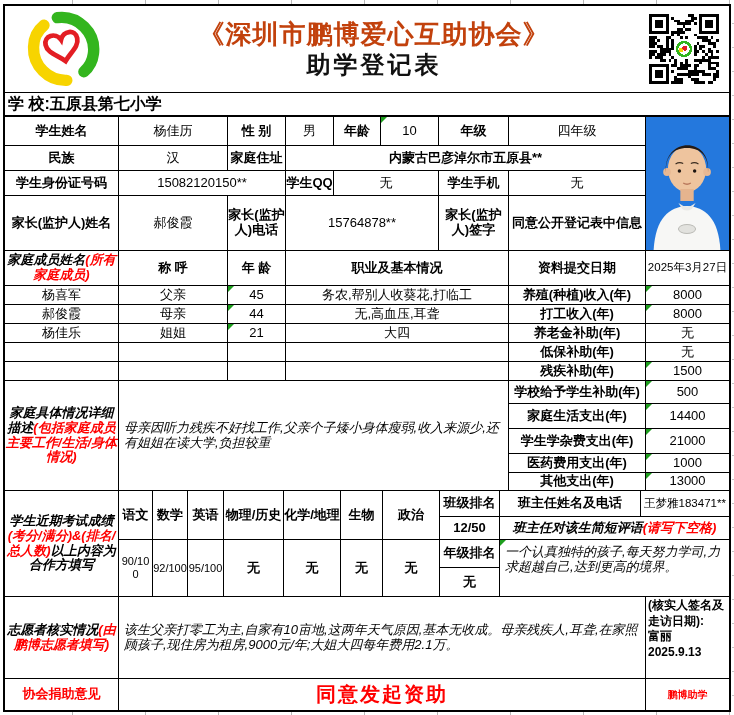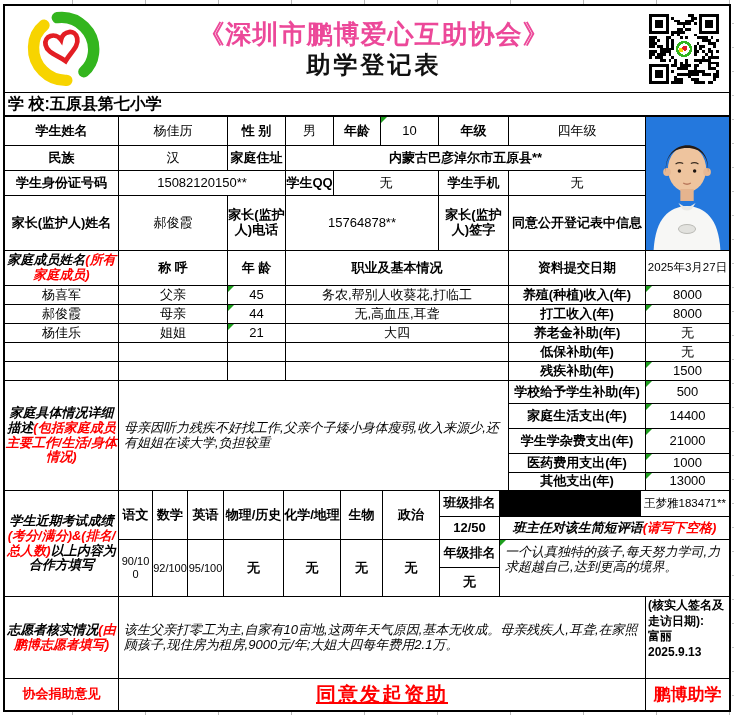--- a/index.html
+++ b/index.html
@@ -22,21 +22,21 @@
   .sheet{
     position:absolute; top:4px; left:3px; width:728px; height:708px;
     border:2px solid var(--bd); background:#fff;
     display:flex; flex-direction:column;
   }
 
   
   .hdr{height:86px; flex:none; display:flex; align-items:center; padding:0 6px;}
   .logo{width:76px; height:76px; flex:none; margin-left:14px;}
   .titlebox{flex:1; text-align:center; line-height:1.25;}
-  .title1{font-size:26px; font-weight:bold; letter-spacing:1px; color:#ec4899;}
+  .title1{font-size:26px; font-weight:bold; letter-spacing:1px; color:#c2410c;}
   .title2{font-size:24px; font-weight:bold; letter-spacing:3px; color:#111;}
   .qrbox{width:74px; height:74px; flex:none; background:#fff; padding:2px; margin-right:2px;}
   .qrbox svg{width:70px;height:70px;display:block;}
 
   .schoolrow{
     height:25px; flex:none; border-top:1px solid var(--bd); border-bottom:2px solid var(--bd);
     display:flex; align-items:center; padding-left:3px;
     font-size:16px; font-weight:bold; color:#000;
   }
 
@@ -70,22 +70,22 @@
   .exam{
     display:grid; gap:1px; background:var(--bd); padding:0;
     grid-template-columns:113px 33px 34px 35px 59px 56px 41px 56px 59px 140px auto;
     grid-template-rows:25px 22px 27px auto;
   }
   .score{font-size:11px;}
   .subj{font-size:13px;}
 
   .verify{flex-direction:column; align-items:flex-start; justify-content:flex-start;
     padding:1px 2px; font-size:12px; line-height:1.3; text-align:left;}
-  .decision{font-size:20px; letter-spacing:2px;text-decoration:underline;}
-  .org{font-size:17px;}
+  .decision{font-size:20px; letter-spacing:2px;}
+  .org{font-size:10px;}
   .comment{align-items:flex-start; padding-top:5px;}
 </style>
 </head>
 <body>
 
 <div class="ticks-top"></div>
 <div class="ticks-right"></div>
 <div class="ticks-bottom"></div>
 
 <div class="sheet">
@@ -482,20 +482,21 @@
       <div class="c v score" style="grid-area:3/3/5/4">92/100</div>
       <div class="c v score" style="grid-area:3/4/5/5">95/100</div>
       <div class="c" style="grid-area:3/5/5/6">无</div>
       <div class="c" style="grid-area:3/6/5/7">无</div>
       <div class="c" style="grid-area:3/7/5/8">无</div>
       <div class="c" style="grid-area:3/8/5/9">无</div>
       <div class="c" style="grid-area:1/9">班级排名</div>
       <div class="c" style="grid-area:2/9">12/50</div>
       <div class="c" style="grid-area:3/9">年级排名</div>
       <div class="c" style="grid-area:4/9">无</div>
+      <div class="c" style="grid-area:1/10">班主任姓名及电话</div>
       <div class="c v sm nw" style="grid-area:1/11">王梦雅183471**</div>
       <div class="c nw" style="grid-area:2/10/3/12">
         <span class="tx">
           <span>班主任对该生简短评语</span><span class="red">(请写下空格)</span>
         </span>
       </div>
       <div class="c v left comment" style="grid-area:3/10/5/12">
         <i class="flag"></i>
         <span class="tx">一个认真独特的孩子,每天努力学司,力求超越自己,达到更高的境界。</span>
       </div>

